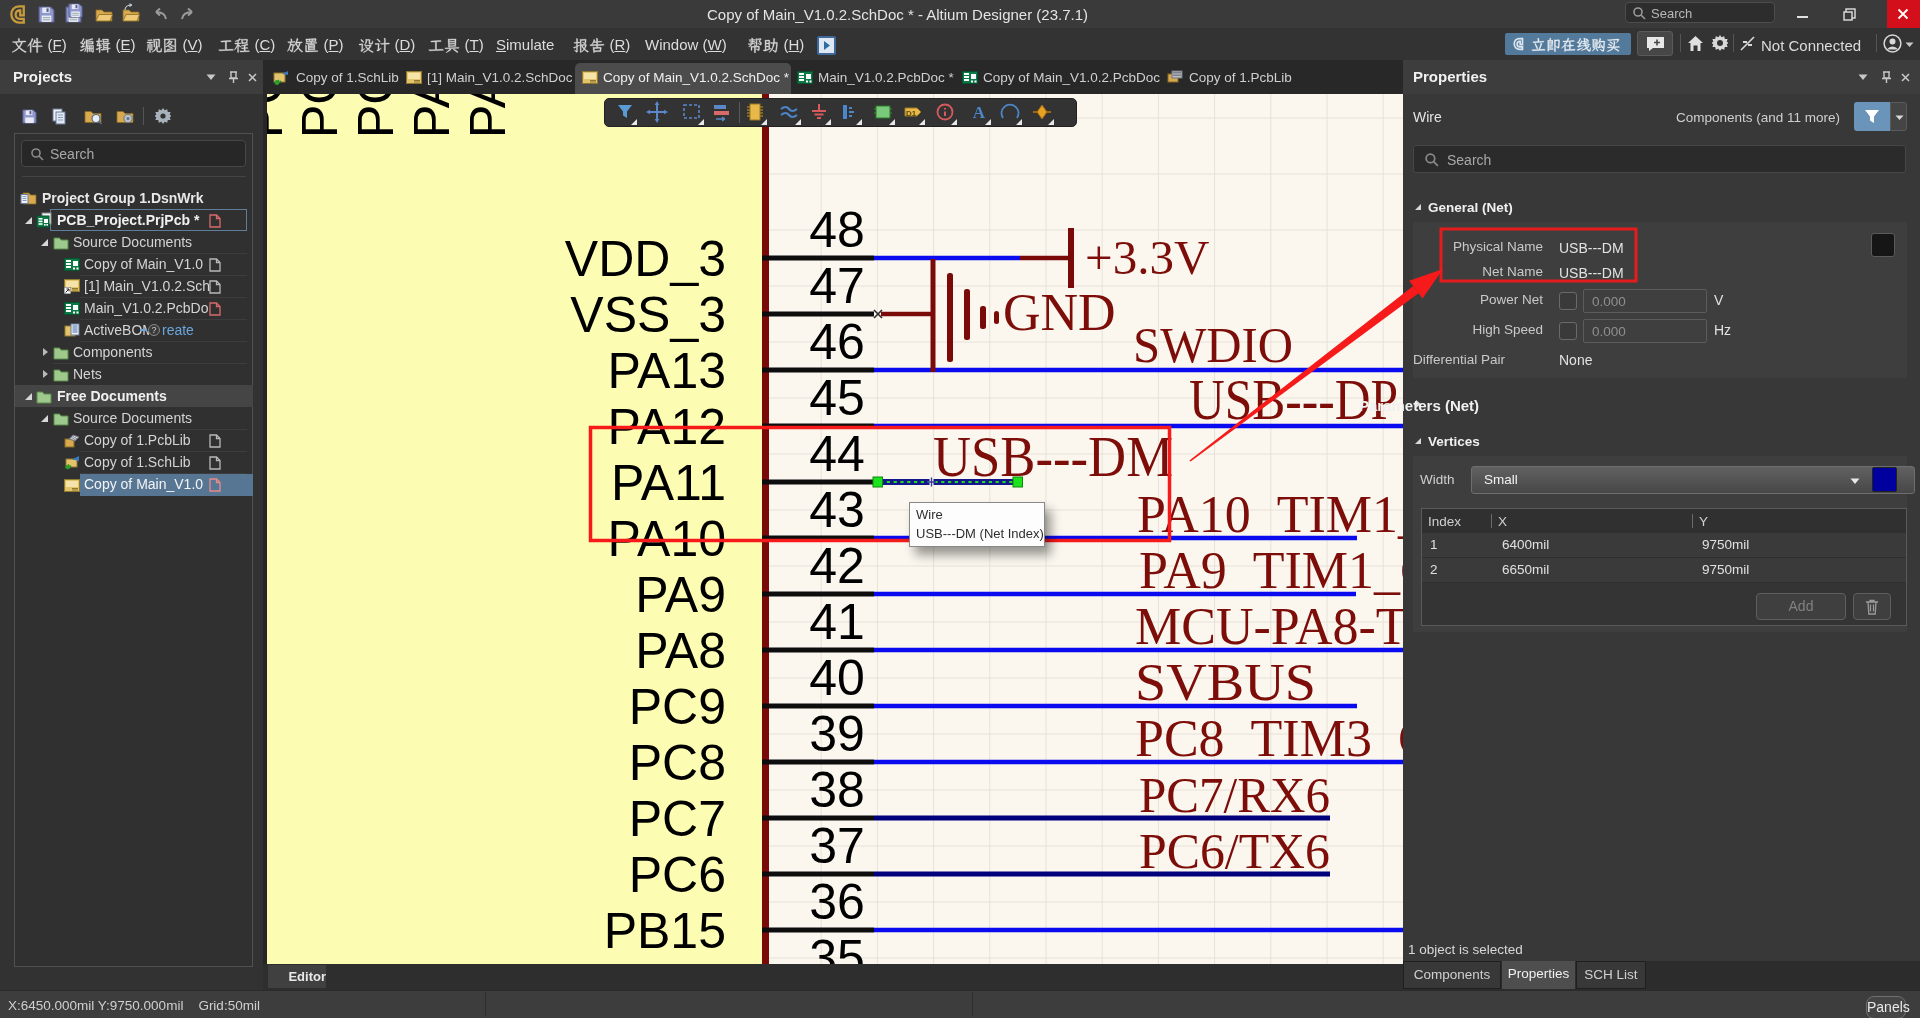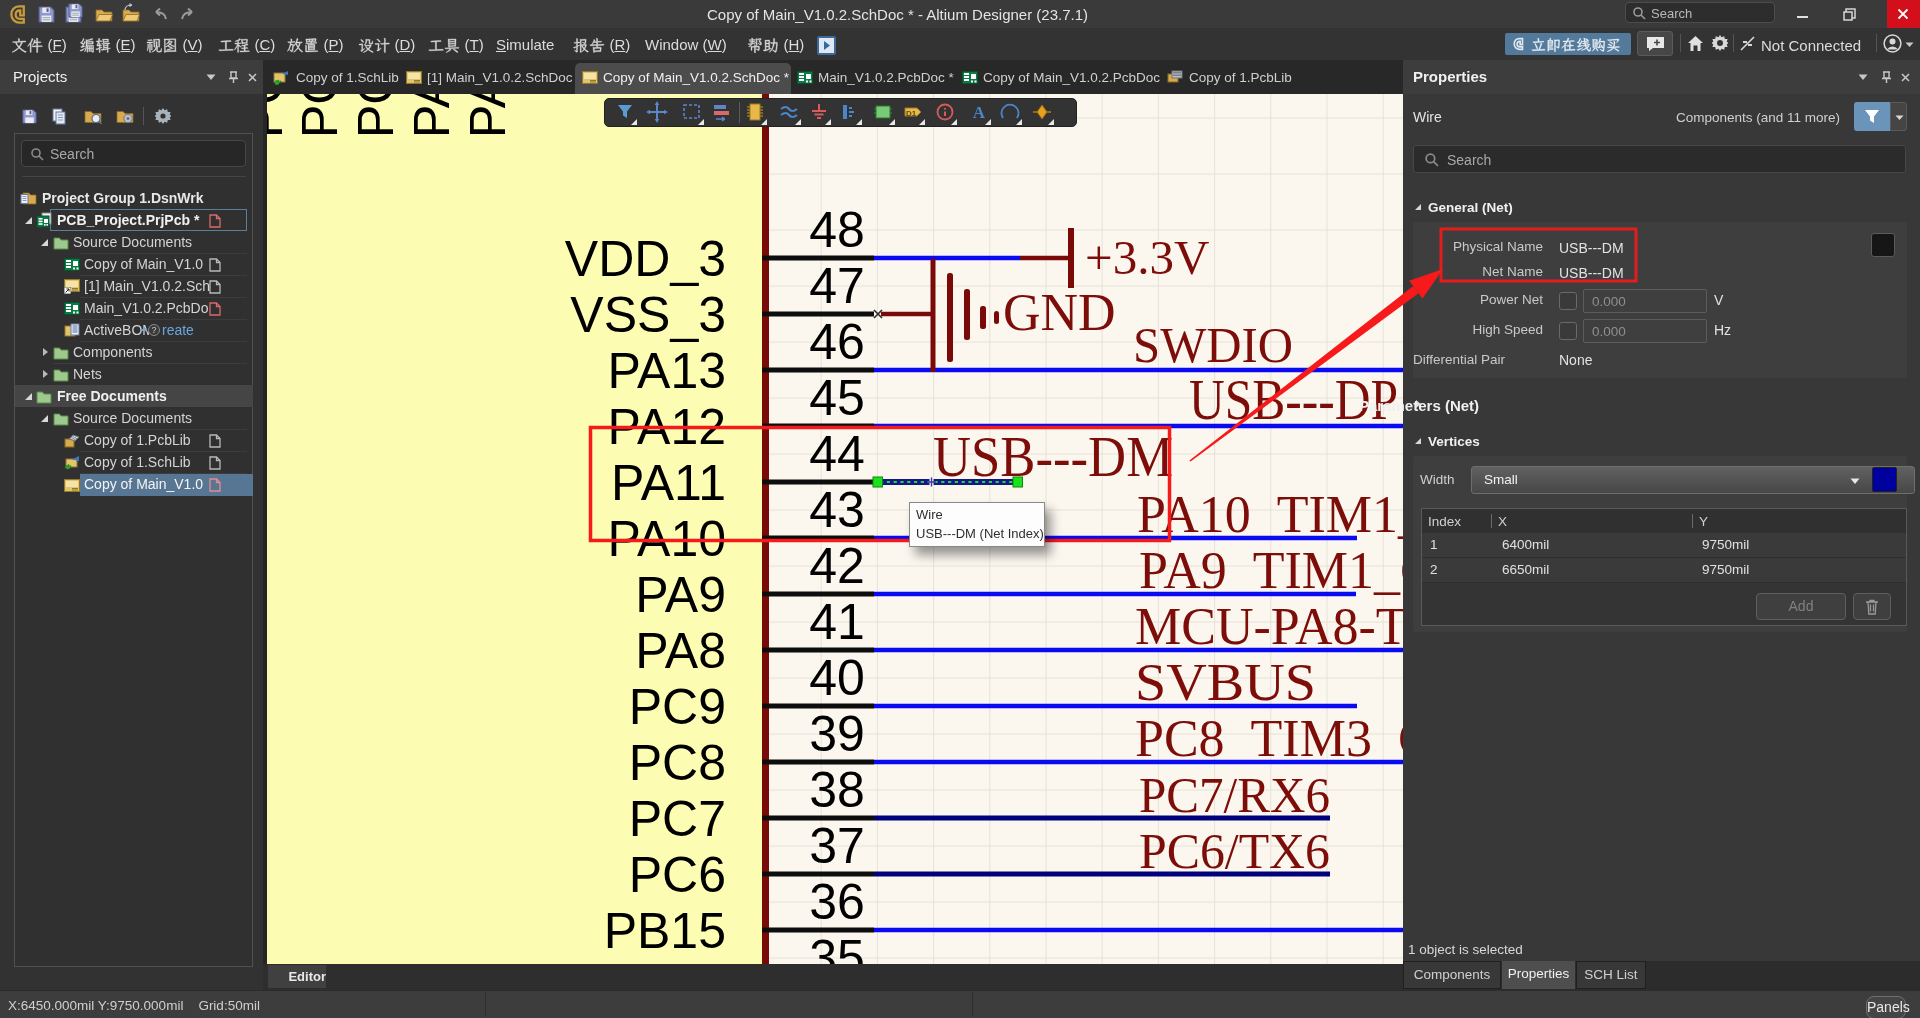--- a/index.html
+++ b/index.html
@@ -212,21 +212,21 @@
       <rect x="12.5" y="9.5" width="2" height="2" fill="#fff"></rect>
     </svg>
     <div class="row" style="left:983px;top:70px;font-size:13.5px;color:#cfcfcf">Copy of Main_V1.0.2.PcbDoc</div>
     <svg class="abs" style="left:1167px;top:70px" width="17" height="14" viewBox="0 0 17 14">
       <rect x="1" y="4" width="10" height="8" fill="#d8a94e" stroke="#8a6a20"></rect>
       <rect x="5" y="1" width="10" height="7" fill="#b8bcc4" stroke="#70747c"></rect>
       <path d="M6 2.5 H14 M6 4 H14 M6 5.5 H14" stroke="#70747c" stroke-width="0.8"></path>
     </svg>
     <div class="row" style="left:1189px;top:70px;font-size:13.5px;color:#cfcfcf">Copy of 1.PcbLib</div>
     <div class="abs" style="left:0;top:60px;width:263px;height:34px;background:#3d3d3d"></div>
-    <div class="row" style="left:13px;top:68px;font-size:15px;font-weight:normal;color:#f0f0f0">Projects</div>
+    <div class="row" style="left:13px;top:68px;font-size:15px;font-weight:bold;color:#f0f0f0">Projects</div>
     <svg class="abs" style="left:206px;top:74px" width="10" height="7" viewBox="0 0 10 7">
       <path d="M0.5 0.5 L5 6 L9.5 0.5 Z" fill="#c8c8c8"></path>
     </svg>
     <svg class="abs" style="left:228px;top:71px" width="11" height="13" viewBox="0 0 11 13">
       <path d="M2 1 H9 M3 1 V7 H8 V1 M1 7.5 H10 M5.5 8 V12" stroke="#c8c8c8" stroke-width="1.4" fill="none"></path>
     </svg>
     <svg class="abs" style="left:248px;top:73px" width="9" height="9" viewBox="0 0 9 9">
       <path d="M1 1 L8 8 M8 1 L1 8" stroke="#c8c8c8" stroke-width="1.5"></path>
     </svg>
     <div class="abs" style="left:0;top:94px;width:263px;height:896px;background:#323232"></div>

